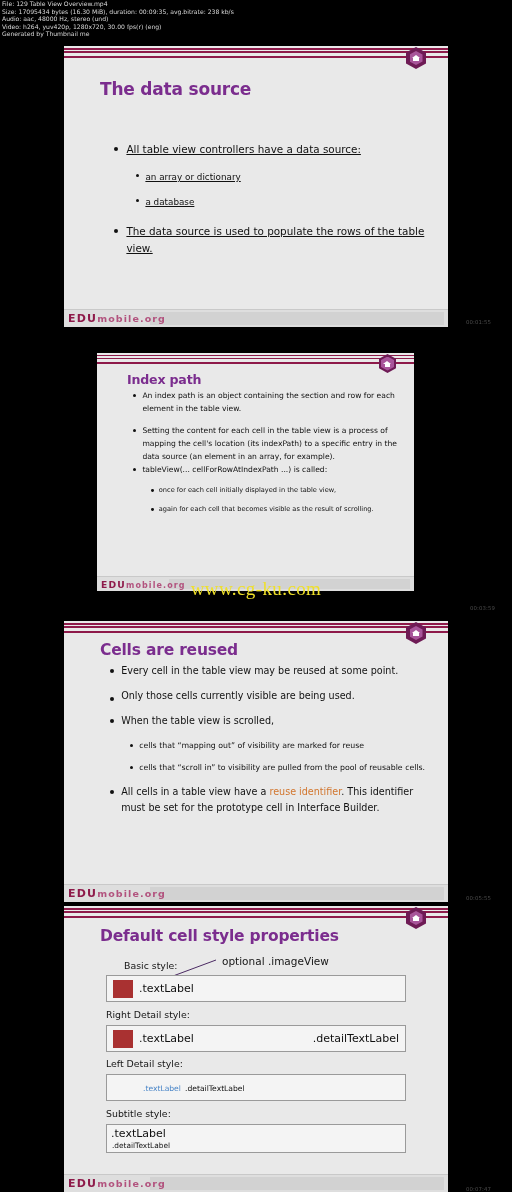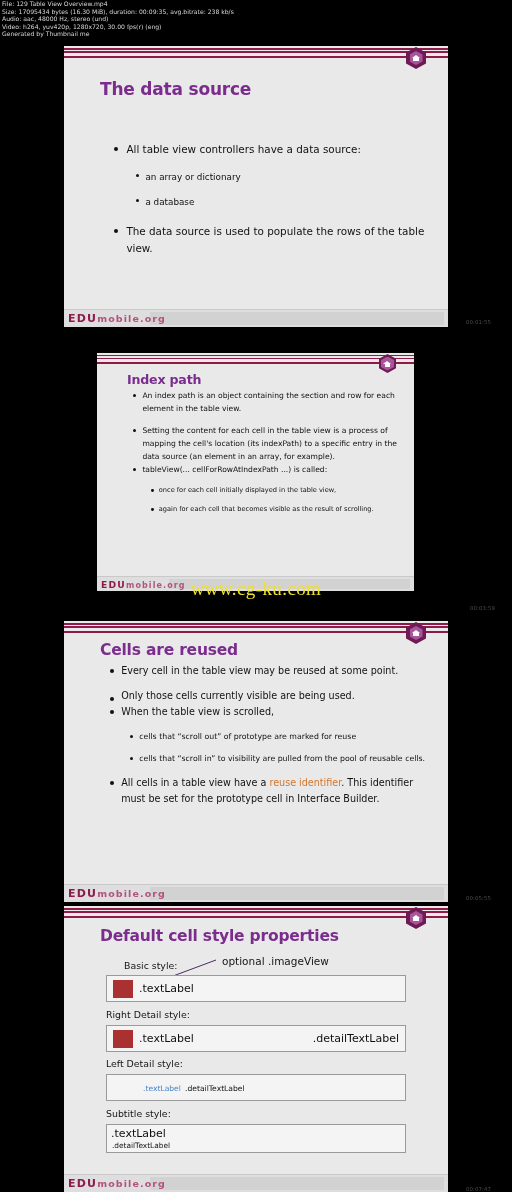--- a/index.html
+++ b/index.html
@@ -232,21 +232,21 @@
       <div class="r" style="top:5.4px; height:1.6px;"></div>
       <div class="r" style="top:9.6px; height:2.6px;"></div>
     </div>
     <div class="emblem" style="right:22px; top:1px;">
       <div class="inner">
           <div class="cap"></div>
         </div>
     </div>
     <div class="slide-title" style="left:36px; top:33px; font-size:17px;">The data source</div>
 
-    <div class="body-list" style="left:50px; top:95px; right:18px; font-size:10.4px; line-height:17px;">
+    <div class="body-list" style="left:50px; top:95px; right:18px; font-size:10.4px; line-height:17px;text-decoration:underline;">
       <div class="bullet-row" style="margin-bottom:11px;">
         <div class="dot" style="width:4.4px;height:4.4px;margin:6px 8px 0 0;"></div>
         <div class="btxt">All table view controllers have a data source:</div>
       </div>
       <div class="bullet-row" style="margin:0 0 8px 22px;">
         <div class="dot" style="width:3.4px;height:3.4px;margin:5px 6px 0 0;"></div>
         <div class="btxt" style="font-size:8.8px;">an array or dictionary</div>
       </div>
       <div class="bullet-row" style="margin:0 0 12px 22px;">
         <div class="dot" style="width:3.4px;height:3.4px;margin:5px 6px 0 0;"></div>
@@ -329,31 +329,31 @@
           <div class="cap"></div>
         </div>
     </div>
     <div class="slide-title" style="left:36px; top:20px; font-size:15.5px;">Cells are reused</div>
 
     <div class="body-list" style="left:46px; top:42px; right:16px; font-size:9.6px; line-height:16px;">
       <div class="bullet-row" style="margin-bottom:9px;">
         <div class="dot" style="width:4.2px;height:4.2px;margin:6px 7px 0 0;"></div>
         <div class="btxt">Every cell in the table view may be reused at some point.</div>
       </div>
-      <div class="bullet-row" style="align-items:center;">
+      <div class="bullet-row" style="margin-bottom:9px;align-items:center;">
         <div class="dot" style="width:4.2px;height:4.2px;margin:6px 7px 0 0;"></div>
         <div class="btxt">Only those cells currently visible are being used.</div>
       </div>
       <div class="bullet-row" style="margin-bottom:10px;">
         <div class="dot" style="width:4.2px;height:4.2px;margin:6px 7px 0 0;"></div>
         <div class="btxt">When the table view is scrolled,</div>
       </div>
       <div class="bullet-row" style="margin:0 0 9px 20px;">
         <div class="dot" style="width:3.2px;height:3.2px;margin:5px 6px 0 0;"></div>
-        <div class="btxt" style="font-size:7.8px; line-height:13px;">cells that “scroll out” of prototype are marked for reuse</div>
+        <div class="btxt" style="font-size:7.8px; line-height:13px;">cells that “mapping out” of visibility are marked for reuse</div>
       </div>
       <div class="bullet-row" style="margin:0 0 10px 20px;">
         <div class="dot" style="width:3.2px;height:3.2px;margin:5px 6px 0 0;"></div>
         <div class="btxt" style="font-size:7.8px; line-height:13px;">cells that “scroll in” to visibility are pulled from the pool of reusable cells.</div>
       </div>
       <div class="bullet-row">
         <div class="dot" style="width:4.2px;height:4.2px;margin:6px 7px 0 0;"></div>
         <div class="btxt"><span>All cells in a table view have a </span><span class="hl">reuse identifier</span><span>. This identifier must be set for the prototype cell in Interface Builder.</span></div>
       </div>
     </div>

